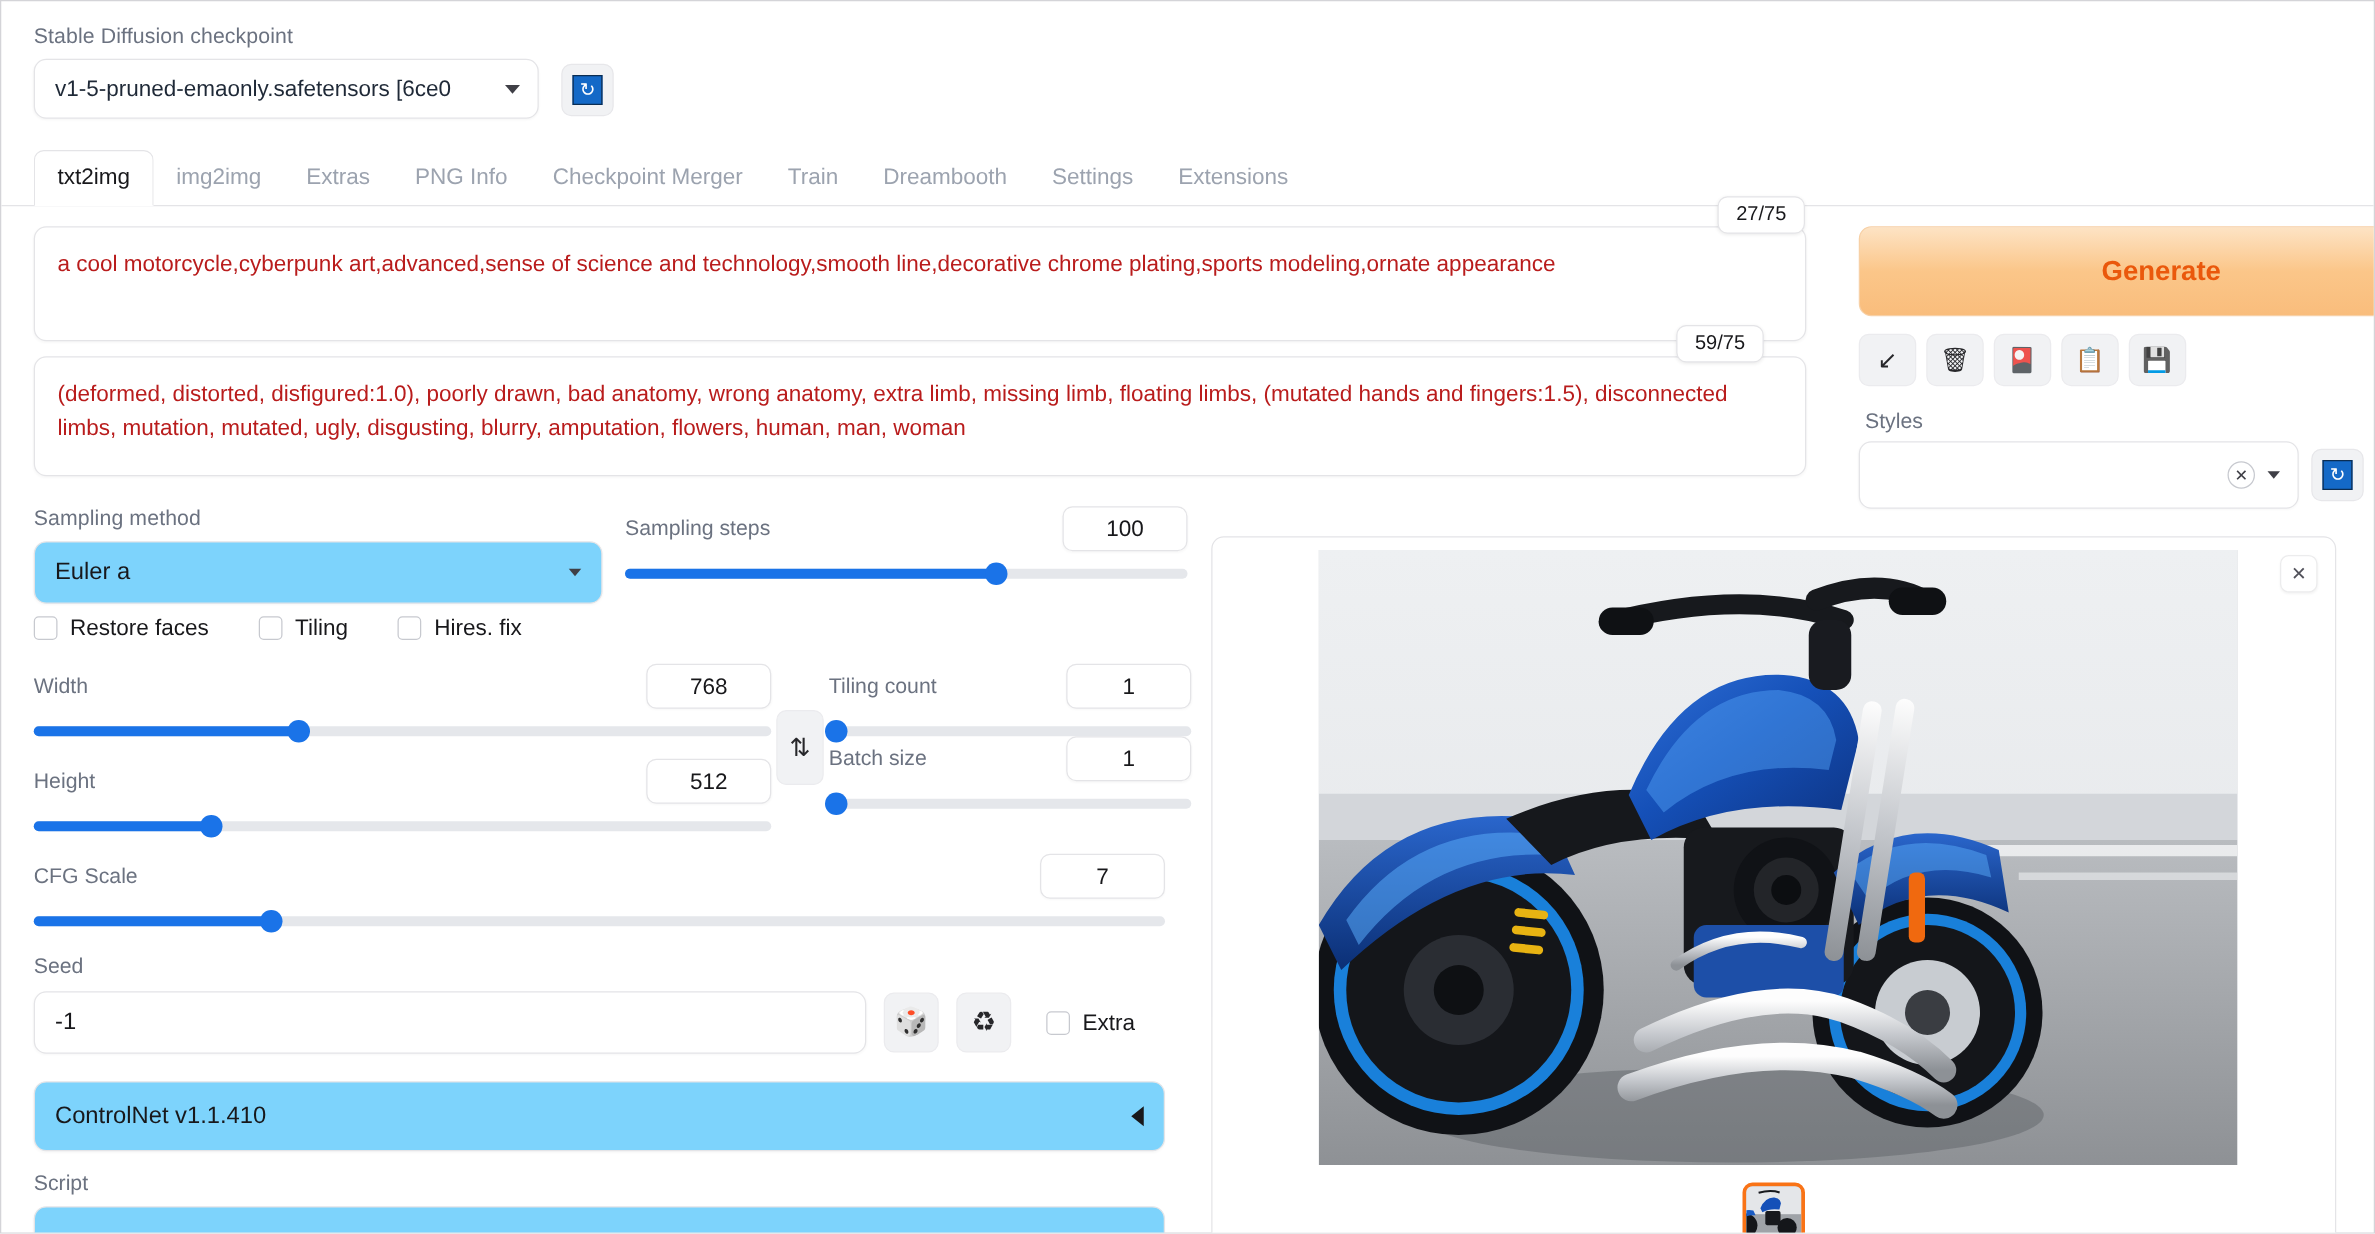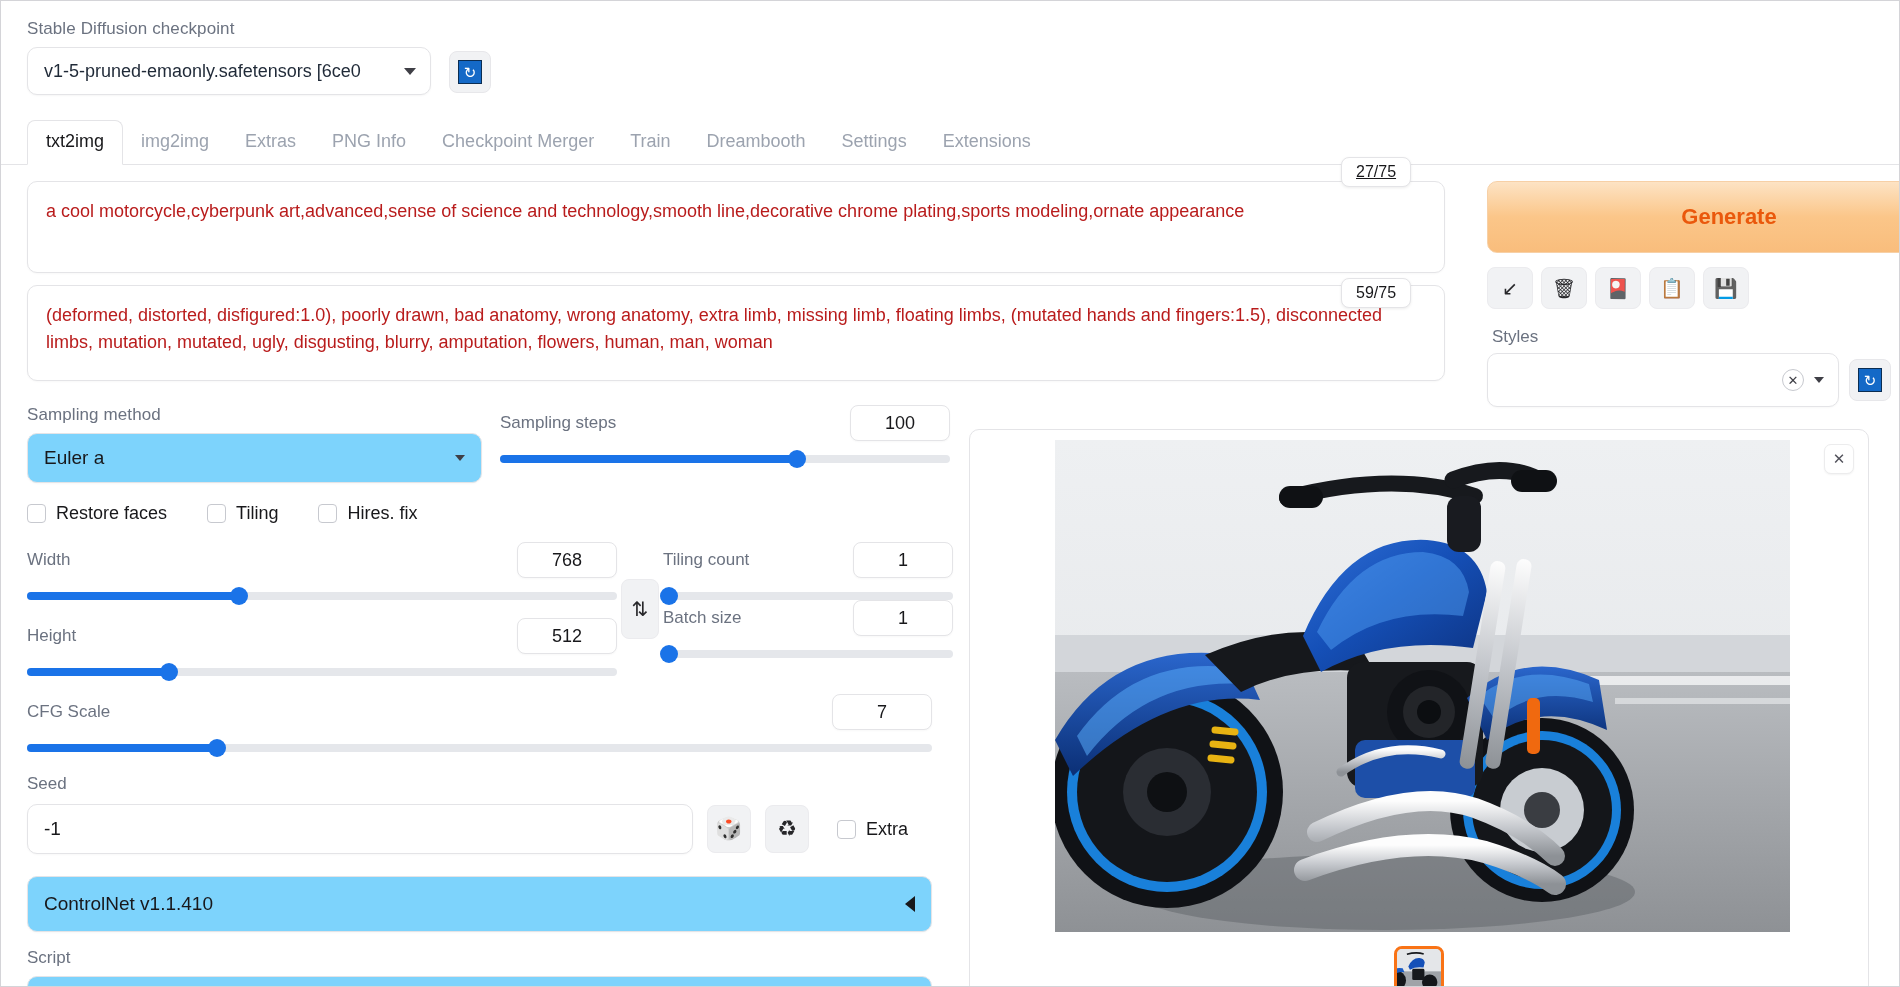--- a/index.html
+++ b/index.html
@@ -122,22 +122,22 @@
     position: absolute;
     background: #fff;
     border: 1px solid #e4e4e7;
     border-radius: 8px;
     font-size: 16px;
     color: #18181b;
     padding: 5px 14px;
     box-shadow: 0 1px 3px rgba(0,0,0,0.08);
     z-index: 5;
   }
-  #token-positive { top: -8px; left: 1340px; text-decoration: underline; }
-  #token-negative { top: 113px; left: 1340px; }
+  #token-positive { top: -8px; left: 1373px; }
+  #token-negative { top: 95px; left: 1340px; }
 
   
   .settings { padding: 24px 26px 0 26px; }
   .row { display: flex; }
   .col-a { width: 455px; }
   .col-b { width: 450px; margin-left: 18px; }
 
   .sel {
     height: 50px;
     border: 1px solid #e4e4e7;
@@ -183,21 +183,21 @@
   }
   .slider .knob {
     position: absolute; top: -5px;
     width: 18px; height: 18px; border-radius: 50%;
     background: #1a73e8; transform: translateX(-9px);
   }
 
   .lbl-sm { font-size: 17px; color: #6b7280; }
   .head-line { display: flex; align-items: center; justify-content: space-between; }
 
-  .checks { display: flex; align-items: center; gap: 40px; margin-top: 20px; }
+  .checks { display: flex; align-items: center; gap: 40px; margin-top: 9px; }
   .chk { display: flex; align-items: center; gap: 10px; font-size: 18px; color: #18181b; }
   .chk .box {
     width: 19px; height: 19px;
     border: 1.5px solid #c7c9cf; border-radius: 4px; background: #fff;
   }
 
   .swap-btn {
     width: 38px; height: 60px;
     border-radius: 8px;
     background: #f1f2f4;

